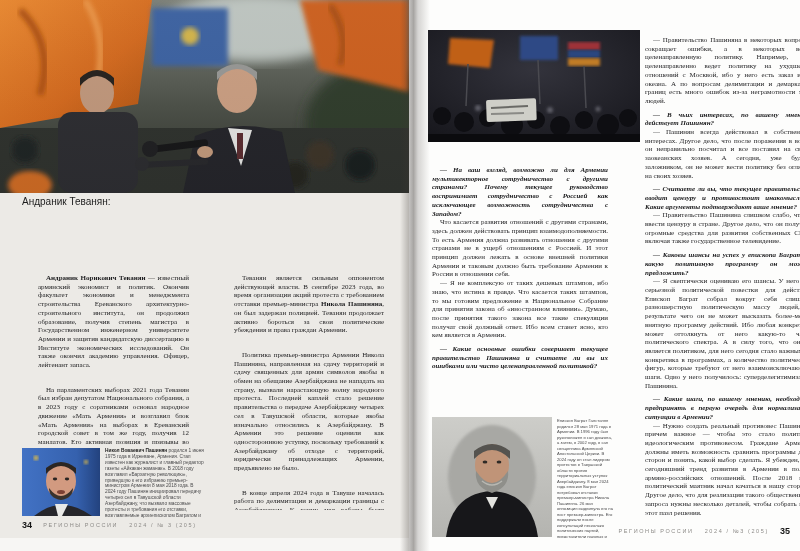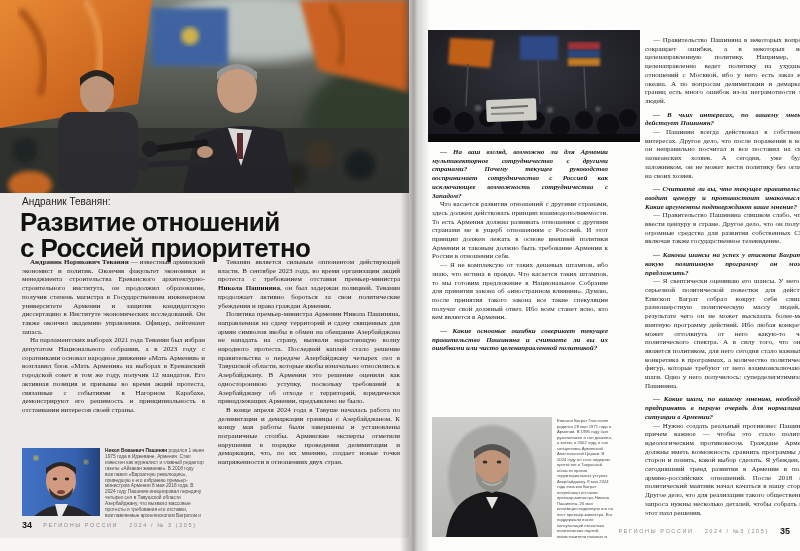--- a/index.html
+++ b/index.html
@@ -11,23 +11,23 @@
   .gutter{position:absolute;left:400px;top:0;width:30px;height:551px;
     background:linear-gradient(to right,rgba(0,0,0,0) 0%,rgba(60,55,50,0.45) 45%,rgba(90,85,80,0.25) 60%,rgba(0,0,0,0) 100%);}
   .photo{position:absolute;overflow:hidden;}
   .photo svg{display:block;}
   .kicker{position:absolute;left:22px;top:196px;font-family:"Liberation Sans",sans-serif;font-size:10px;color:#1c1c1c;}
   .headline{position:absolute;left:20px;top:209px;margin:0;font-family:"Liberation Sans",sans-serif;
     font-weight:bold;font-size:26px;line-height:26px;letter-spacing:-0.6px;color:#121212;}
   .col{position:absolute;overflow:hidden;}
   .col-l1{left:22px;top:258px;width:183px;height:186px;}
   .col-l2{left:218px;top:258px;width:182px;height:252px;}
-  .col-ra{left:12px;top:148px;width:176px;height:264px;}
+  .col-ra{left:12px;top:166px;width:176px;height:264px;}
   .col-rb{left:225px;top:36px;width:167px;height:488px;}
-  .body{margin:0;font-size:7px;line-height:8.7px;text-align:justify;color:#1e1e20;}
+  .body{margin:16px;font-size:7px;line-height:8.7px;text-align:justify;color:#1e1e20;}
   .body.ind{text-indent:8px;}
   .q{margin:5px 0 0 0;font-size:7px;line-height:8.7px;text-align:justify;color:#1a1a1c;font-weight:bold;font-style:italic;text-indent:8px;}
   .ans{margin:0;}
   .bio-box{position:absolute;left:22px;top:448px;width:183px;height:70px;}
   .bio-photo{position:absolute;left:0;top:0;width:78px;height:68px;overflow:hidden;}
   .bio-cap{position:absolute;left:83px;top:0;width:100px;height:70px;overflow:hidden;}
   .caption{margin:0;font-family:"Liberation Sans",sans-serif;font-size:4.8px;line-height:5.9px;color:#4a4a4c;text-align:left;}
   .caption b{color:#222;}
   .bagrat-box{position:absolute;left:12px;top:417px;width:196px;height:122px;}
   .bagrat-photo{position:absolute;left:0;top:0;width:120px;height:120px;overflow:hidden;}
@@ -96,21 +96,20 @@
           <circle cx="150" cy="149" r="8" fill="#1d1d20"></circle>
           <rect x="142" y="162" width="66" height="6" rx="3" fill="#26262a" transform="rotate(-3 142 162)"></rect>
           <circle cx="142" cy="164" r="7" fill="#2a2a2e"></circle>
           <ellipse cx="205" cy="152" rx="8" ry="6" fill="#c49a7c"></ellipse>
         </g>
         <rect width="409" height="193" fill="url(#bgL)" opacity="0.08"></rect>
       </svg>
     </div>
 
     <div class="kicker">Андраник Теванян:</div>
-    <h1 class="headline"><span>Развитие отношений</span><br><span>с Россией приоритетно</span></h1>
 
     <div class="col col-l1">
       <p class="body ind"><b>Андраник Норикович Теванян</b><span> — известный армянский экономист и политик. Окончив факультет экономики и менеджмента строительства Ереванского архитектурно-строительного института, он продолжил образование, получив степень магистра в Государственном инженерном университете Армении и защитив кандидатскую диссертацию в Институте экономических исследований. Он также окончил академию управления. Офицер, лейтенант запаса.</span></p>
       <p class="body ind">На парламентских выборах 2021 года Теванян был избран депутатом Национального собрания, а в 2023 году с соратниками основал народное движение «Мать Армения» и возглавил блок «Мать Армения» на выборах в Ереванский городской совет в том же году, получив 12 мандатов. Его активная позиция и призывы во время акций протеста, связанные с событиями в Нагорном Карабахе, демонстрируют его решимость и принципиальность в отстаивании интересов своей страны.</p>
     </div>
 
     <div class="col col-l2">
       <p class="body ind"><span>Теванян является сильным оппонентом действующей власти. В сентябре 2023 года, во время организации акций протеста с требованием отставки премьер-министра </span><b>Никола Пашиняна</b><span>, он был задержан полицией. Теванян продолжает активно бороться за свои политические убеждения и права граждан Армении.</span></p>
       <p class="body ind">Политика премьер-министра Армении Никола Пашиняна, направленная на сдачу территорий и сдачу священных для армян символов якобы в обмен на обещание Азербайджана не нападать на страну, вызвали нарастающую волну народного протеста. Последней каплей стало решение правительства о передаче Азербайджану четырех сел в Тавушской области, которые якобы изначально относились к Азербайджану. В Армении это решение оценили как одностороннюю уступку, поскольку требований к Азербайджану об отходе с территорий, юридически принадлежащих Армении, предъявлено не было.</p>
       <p class="body ind">В конце апреля 2024 года в Тавуше началась работа по делимитации и демаркации границы с Азербайджаном. К концу мая работы были завершены и установлены пограничные столбы. Армянские эксперты отметили нарушения в порядке проведения делимитации и демаркации, что, по их мнению, создает новые точки напряженности в отношениях двух стран.</p>

